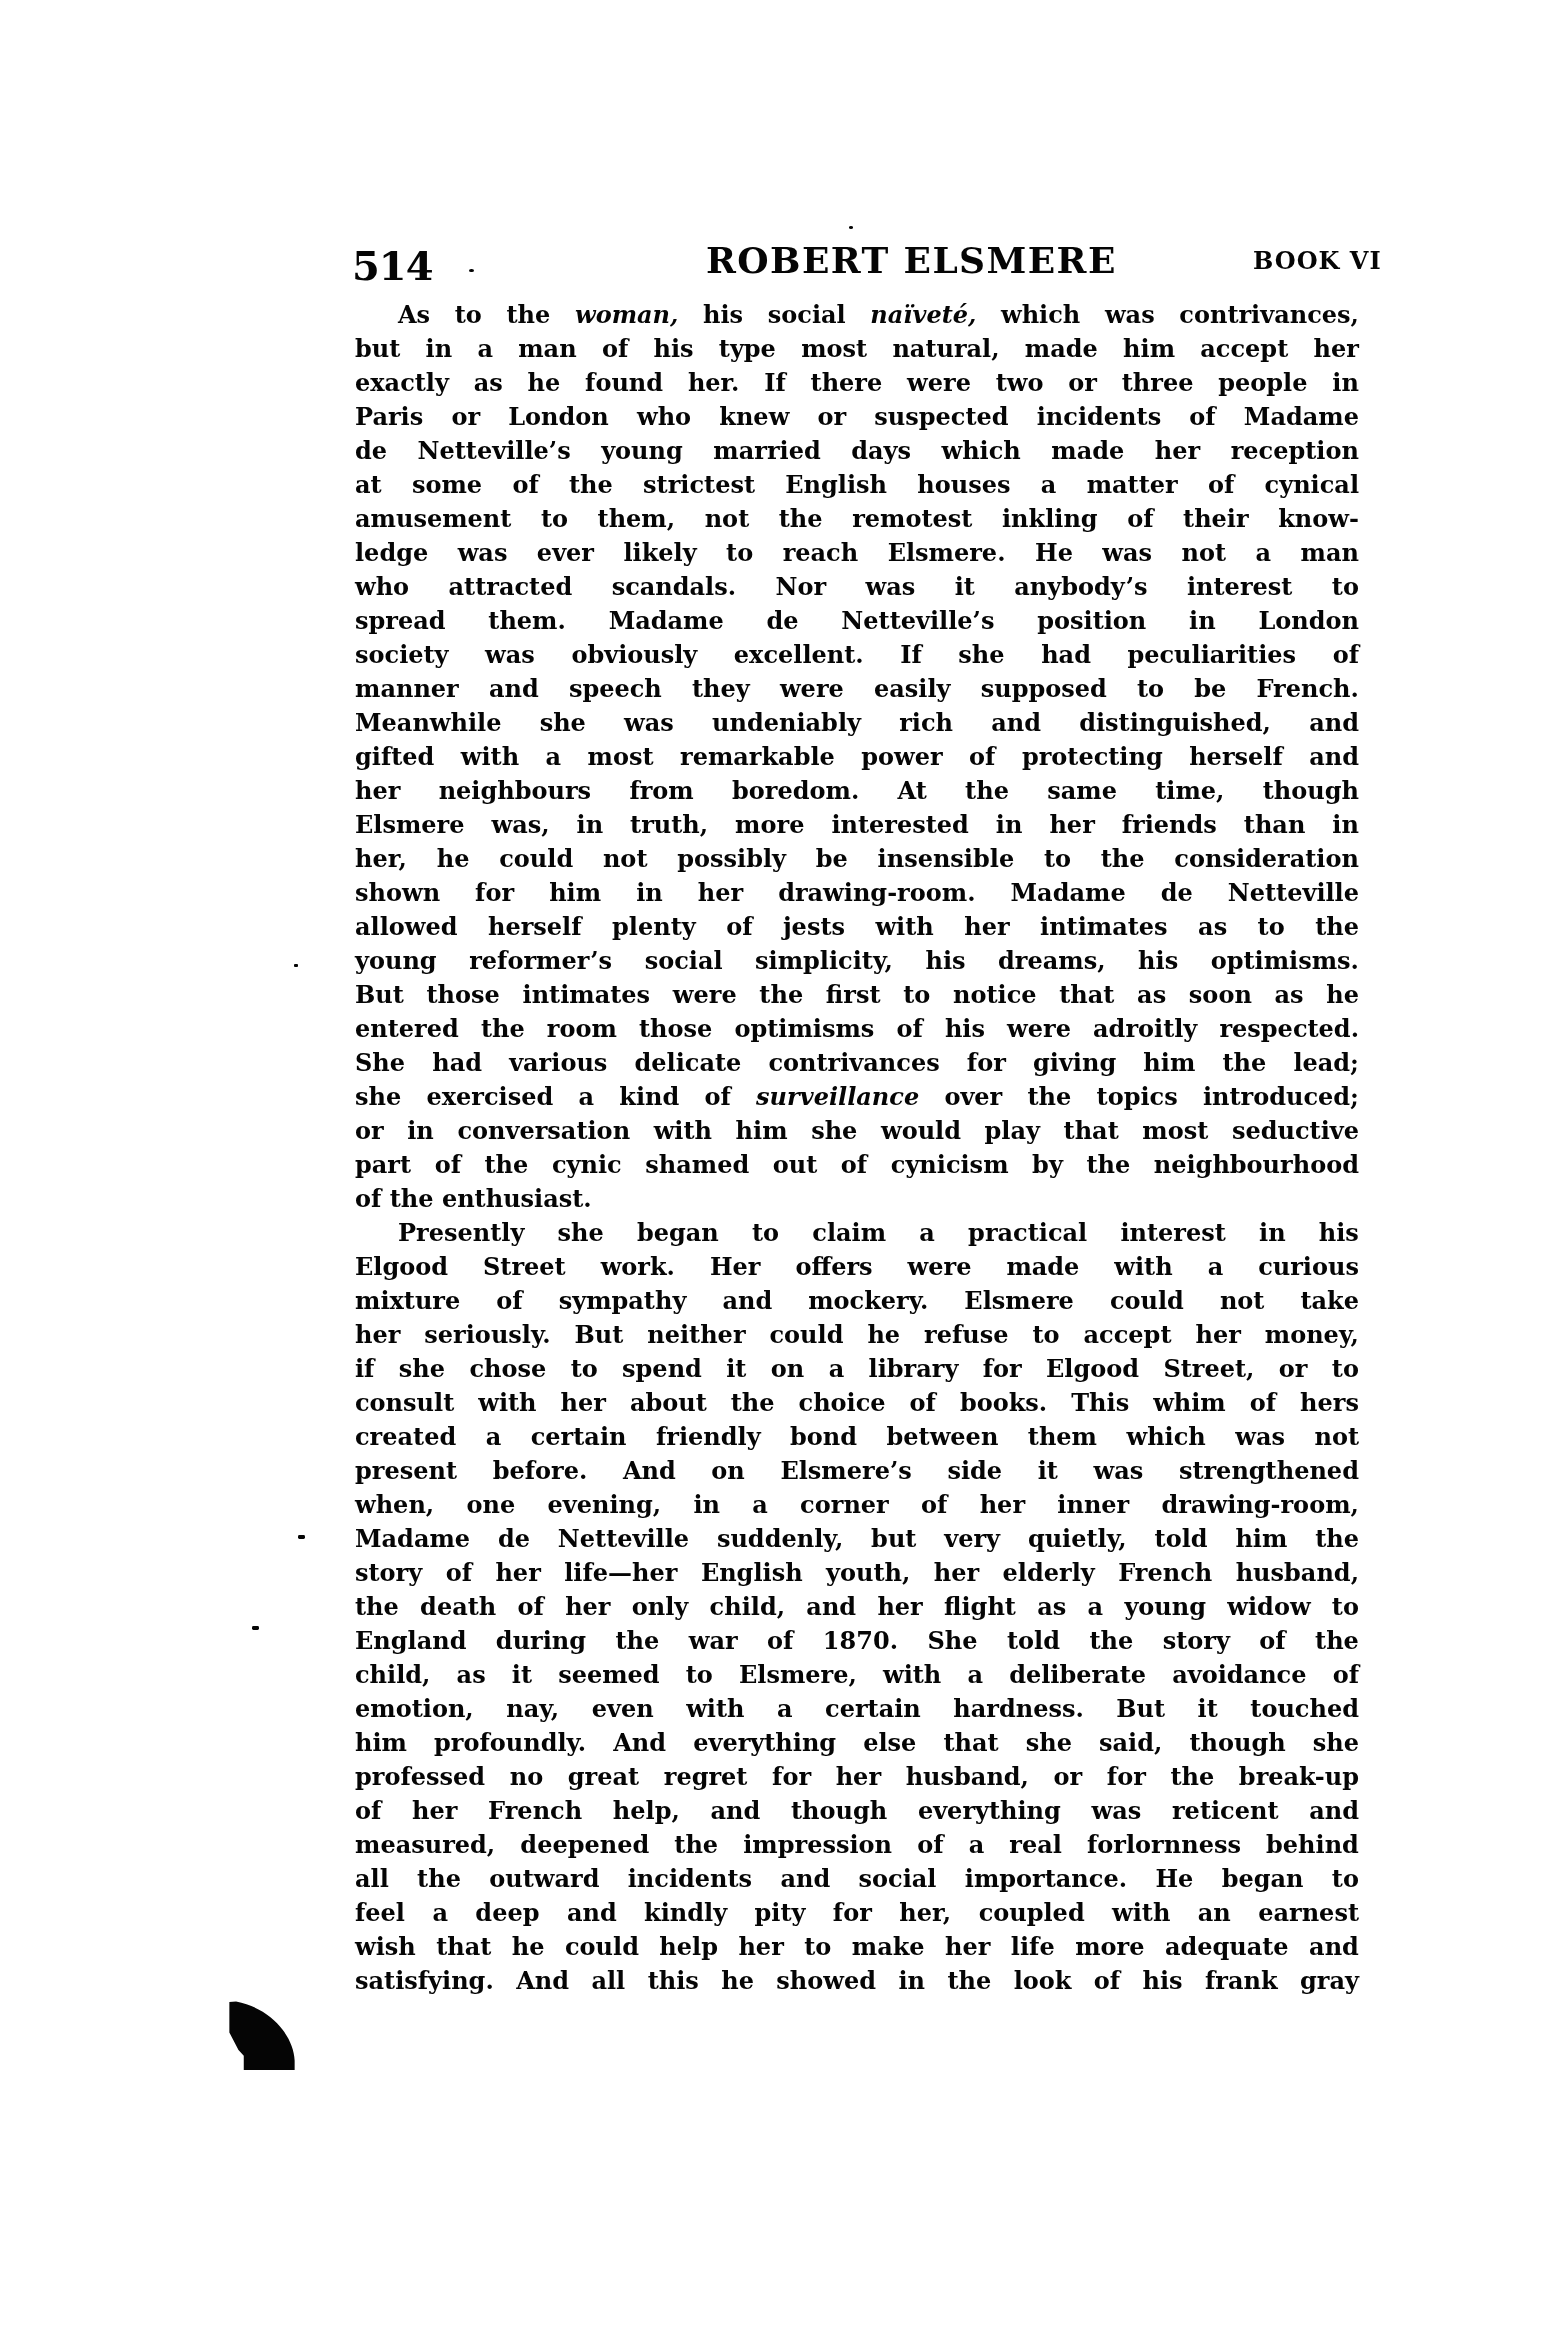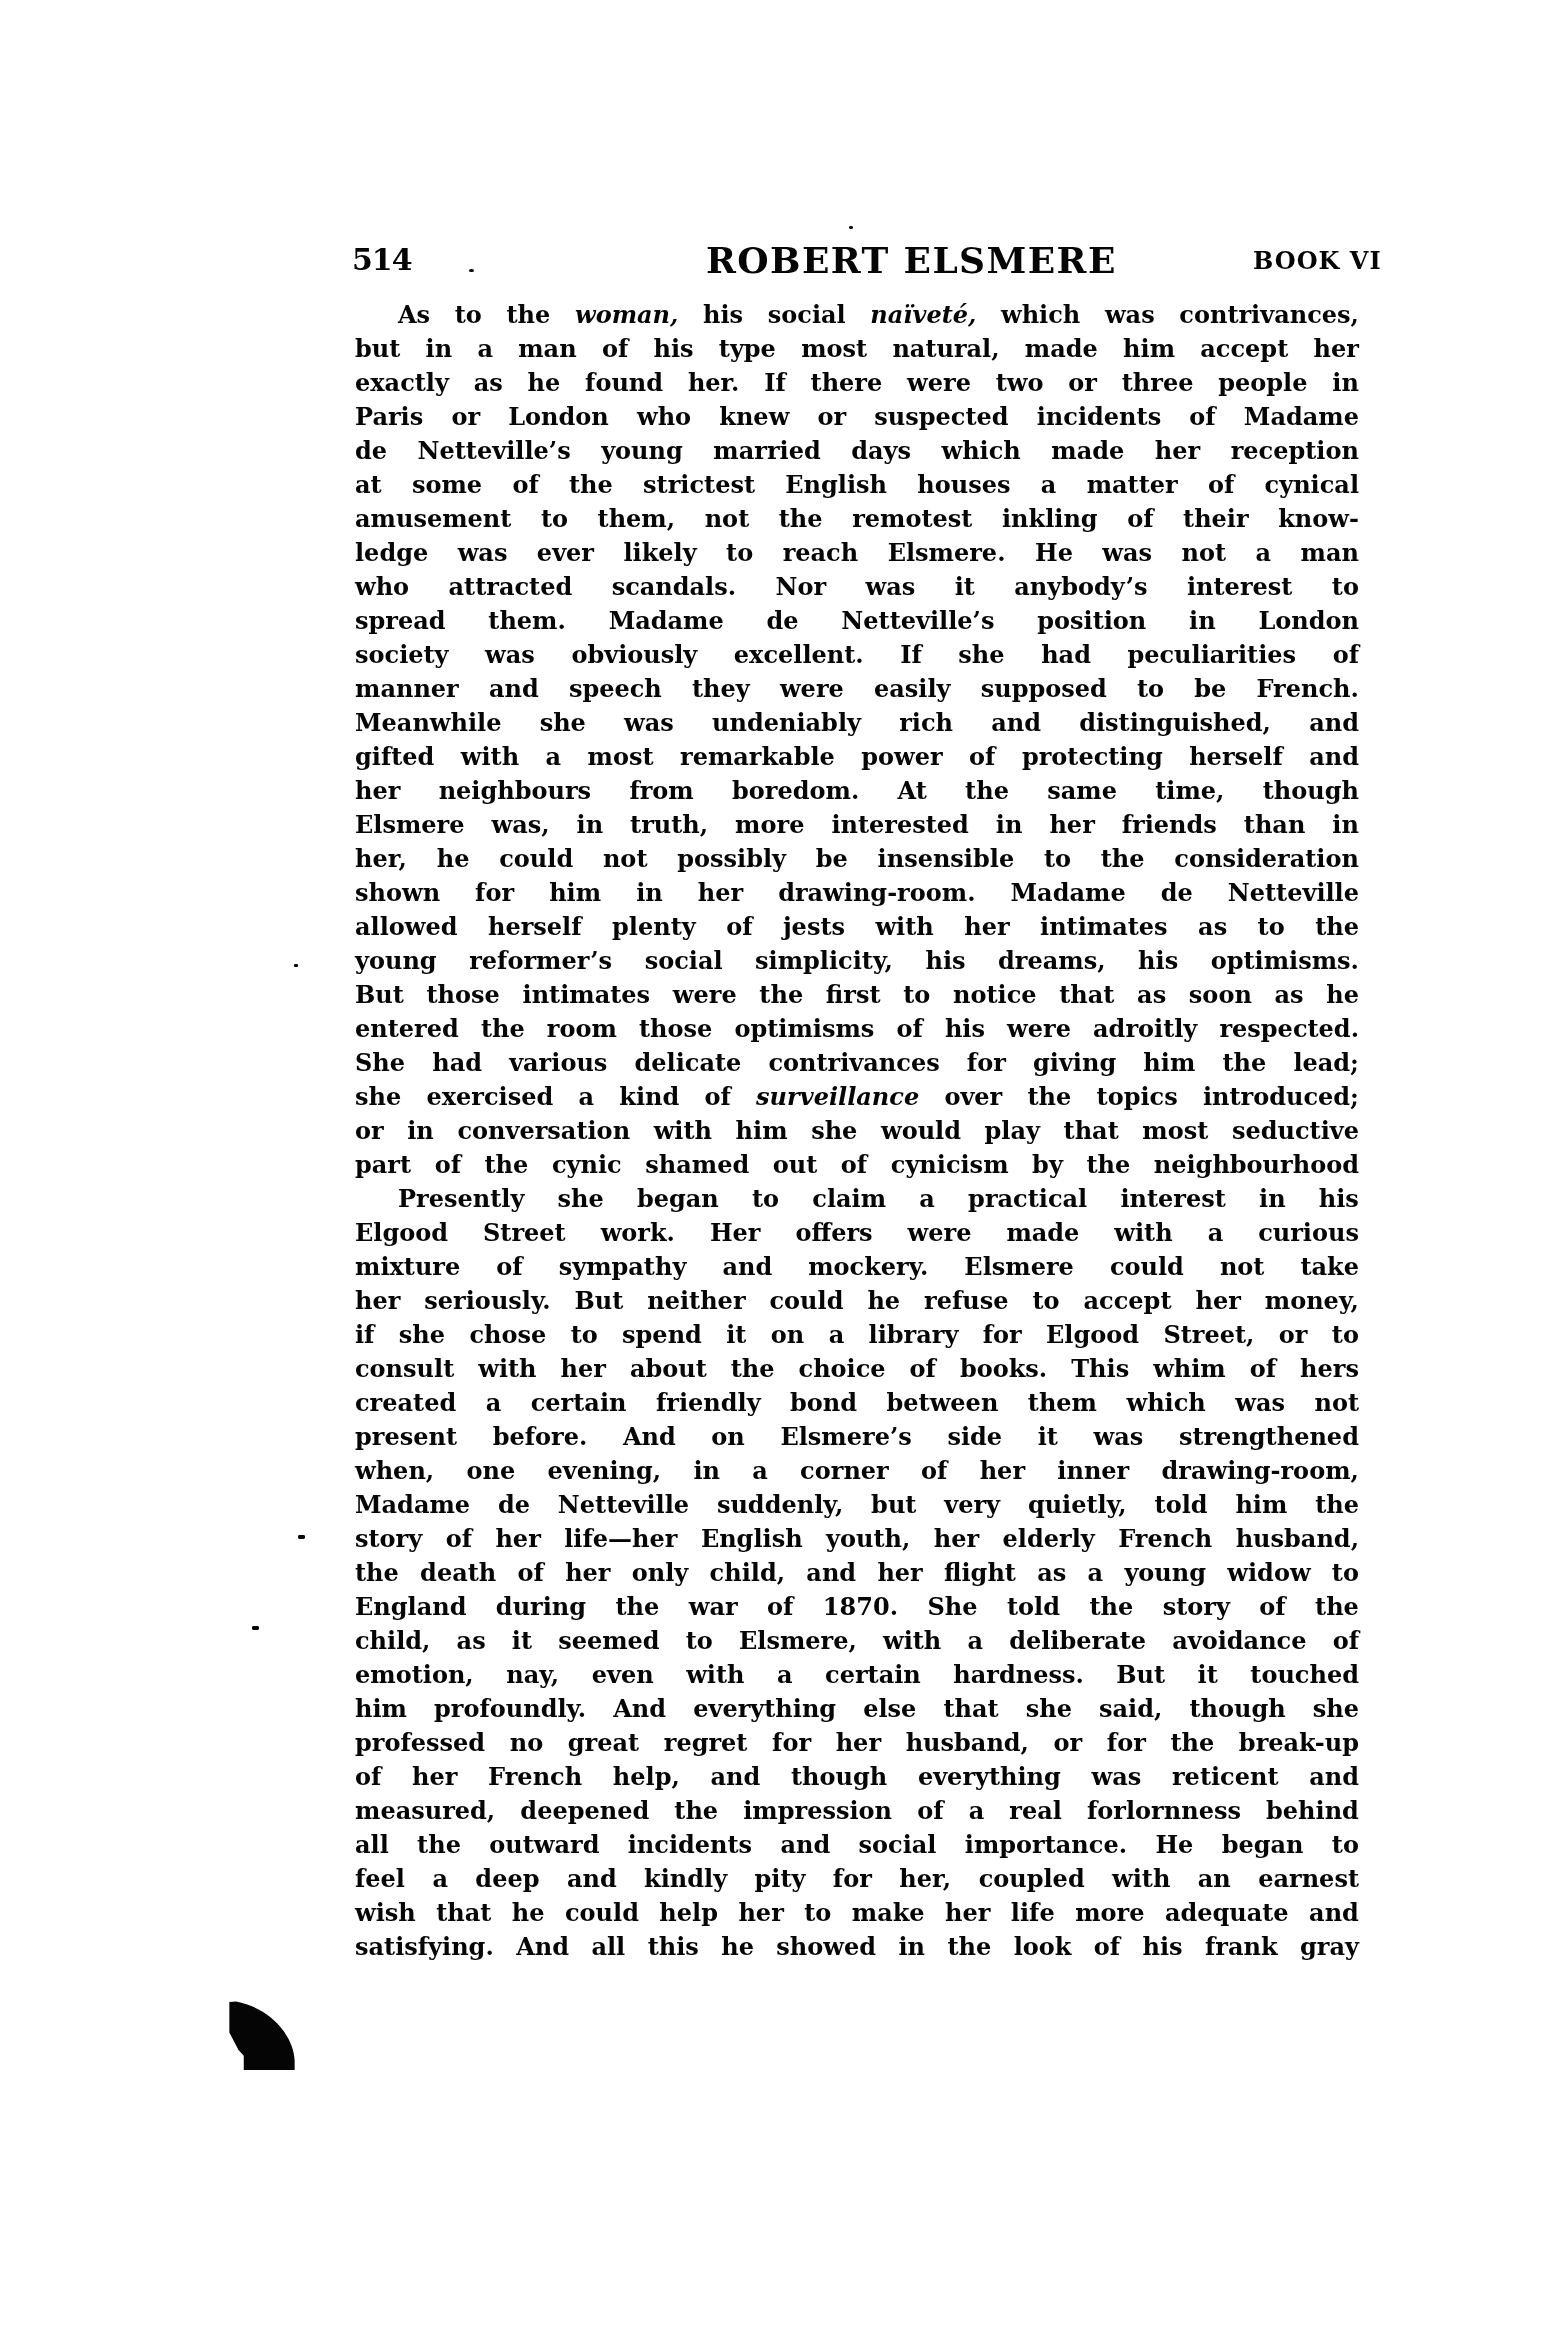--- a/index.html
+++ b/index.html
@@ -17,21 +17,21 @@
     left: 0; top: 0;
     width: 1561px;
     height: 2342px;
     background: #ffffff;
   }
   
   .page-number {
     position: absolute;
     left: 352px;
     top: 242px;
-    font-size: 30px;
+    font-size: 40px;
     font-weight: 700;
     letter-spacing: -1px;
   }
   .running-title {
     position: absolute;
     left: 706px;
     top: 239px;
     font-size: 36px;
     font-weight: 700;
     letter-spacing: 1.4px;
@@ -396,20 +396,21 @@
         <span>the</span>
         <span>cynic</span>
         <span>shamed</span>
         <span>out</span>
         <span>of</span>
         <span>cynicism</span>
         <span>by</span>
         <span>the</span>
         <span>neighbourhood</span>
       </div>
+      <div class="line nojust"><span>of</span> <span>the</span> <span>enthusiast.</span></div>
       <div class="line indent">
         <span>Presently</span>
         <span>she</span>
         <span>began</span>
         <span>to</span>
         <span>claim</span>
         <span>a</span>
         <span>practical</span>
         <span>interest</span>
         <span>in</span>

